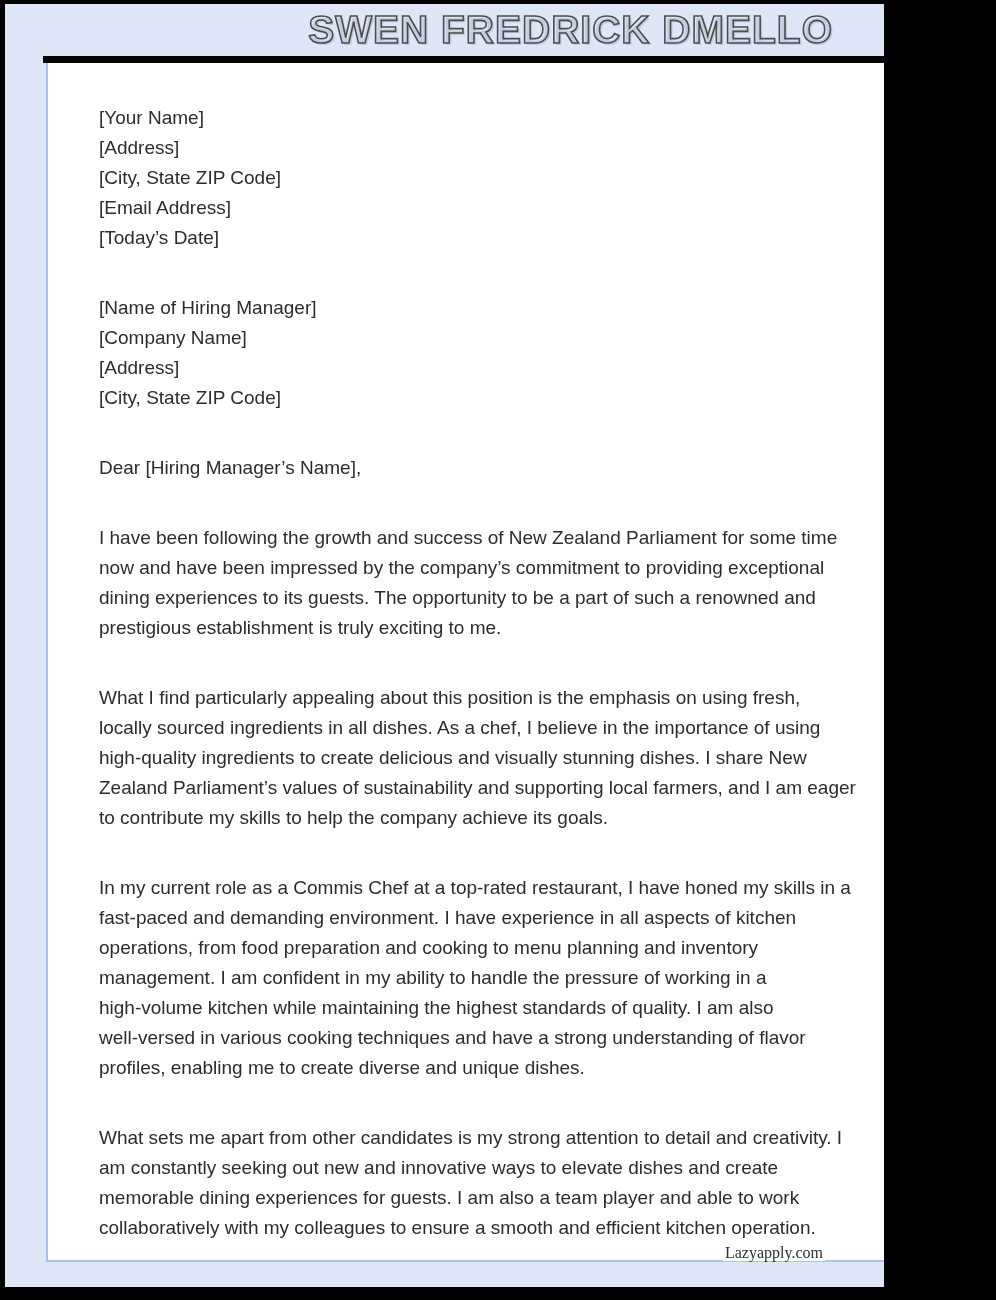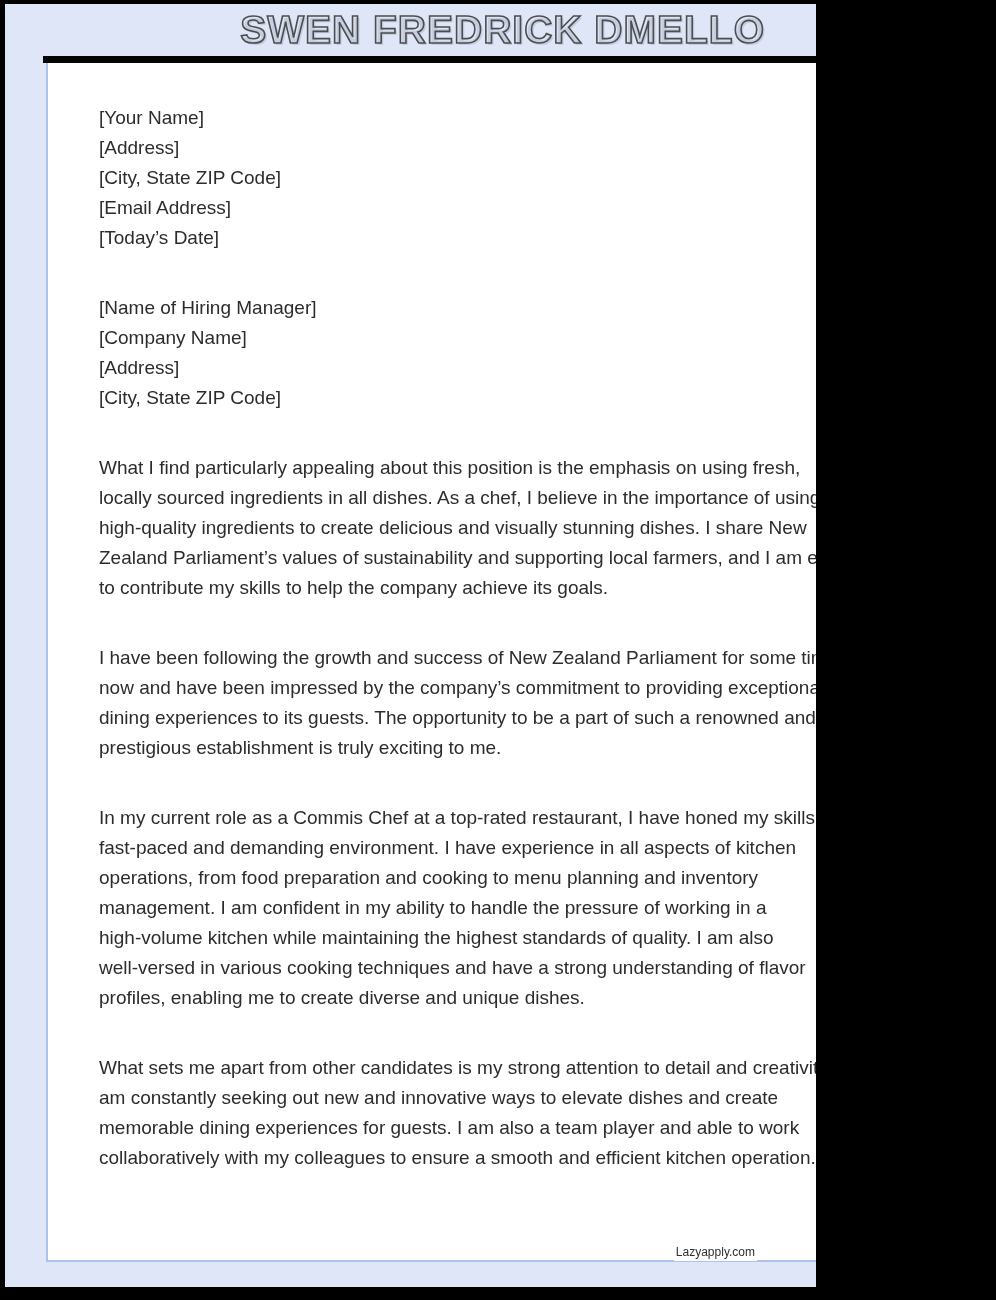--- a/index.html
+++ b/index.html
@@ -1,21 +1,21 @@
 <!DOCTYPE html>
 <html><head>
 <meta charset="utf-8">
 <style>
   * { margin: 0; padding: 0; box-sizing: border-box; }
   html, body { background: #000; }
   body { font-family: "Liberation Sans", sans-serif; }
 
   .canvas {
     position: relative;
-    width: 816px;
+    width: 884px;
     height: 1300px;
     background: #000000;
     overflow: hidden;
   }
 
   
   .mat {
     position: absolute;
     left: 5px; top: 4px;
     width: 982px;   
@@ -68,25 +68,26 @@
     color: #2c2c2c;
     white-space: pre-line;
     margin-top: 40px;
   }
   .page p:first-child { margin-top: 0; }
 
   .watermark {
     position: absolute;
     top: 1244px;
     right: 59px;
-    font-size: 12px;
+    font-size: 16px;
     color: #2f2f2f;
     background: #ffffff;
     padding: 0 2px;
     line-height: 17px;
+    font-family: Liberation Serif, serif;
   }
 </style>
 </head>
 <body>
 
 <div class="canvas">
   <div class="mat"></div>
 
   <div class="candidate-name">SWEN FREDRICK DMELLO</div>
 
@@ -97,32 +98,33 @@
 [Address]
 [City, State ZIP Code]
 [Email Address]
 [Today’s Date]</p>
 
     <p>[Name of Hiring Manager]
 [Company Name]
 [Address]
 [City, State ZIP Code]</p>
 
+    <p>Dear [Hiring Manager’s Name],</p>
 
+
+    <p>I have been following the growth and success of New Zealand Parliament for some time
+now and have been impressed by the company’s commitment to providing exceptional
+dining experiences to its guests. The opportunity to be a part of such a renowned and
+prestigious establishment is truly exciting to me.</p>
 
     <p>What I find particularly appealing about this position is the emphasis on using fresh,
 locally sourced ingredients in all dishes. As a chef, I believe in the importance of using
 high-quality ingredients to create delicious and visually stunning dishes. I share New
 Zealand Parliament’s values of sustainability and supporting local farmers, and I am eager
 to contribute my skills to help the company achieve its goals.</p>
-
-    <p>I have been following the growth and success of New Zealand Parliament for some time
-now and have been impressed by the company’s commitment to providing exceptional
-dining experiences to its guests. The opportunity to be a part of such a renowned and
-prestigious establishment is truly exciting to me.</p>
 
     <p>In my current role as a Commis Chef at a top-rated restaurant, I have honed my skills in a
 fast-paced and demanding environment. I have experience in all aspects of kitchen
 operations, from food preparation and cooking to menu planning and inventory
 management. I am confident in my ability to handle the pressure of working in a
 high-volume kitchen while maintaining the highest standards of quality. I am also
 well-versed in various cooking techniques and have a strong understanding of flavor
 profiles, enabling me to create diverse and unique dishes.</p>
 
     <p>What sets me apart from other candidates is my strong attention to detail and creativity. I

